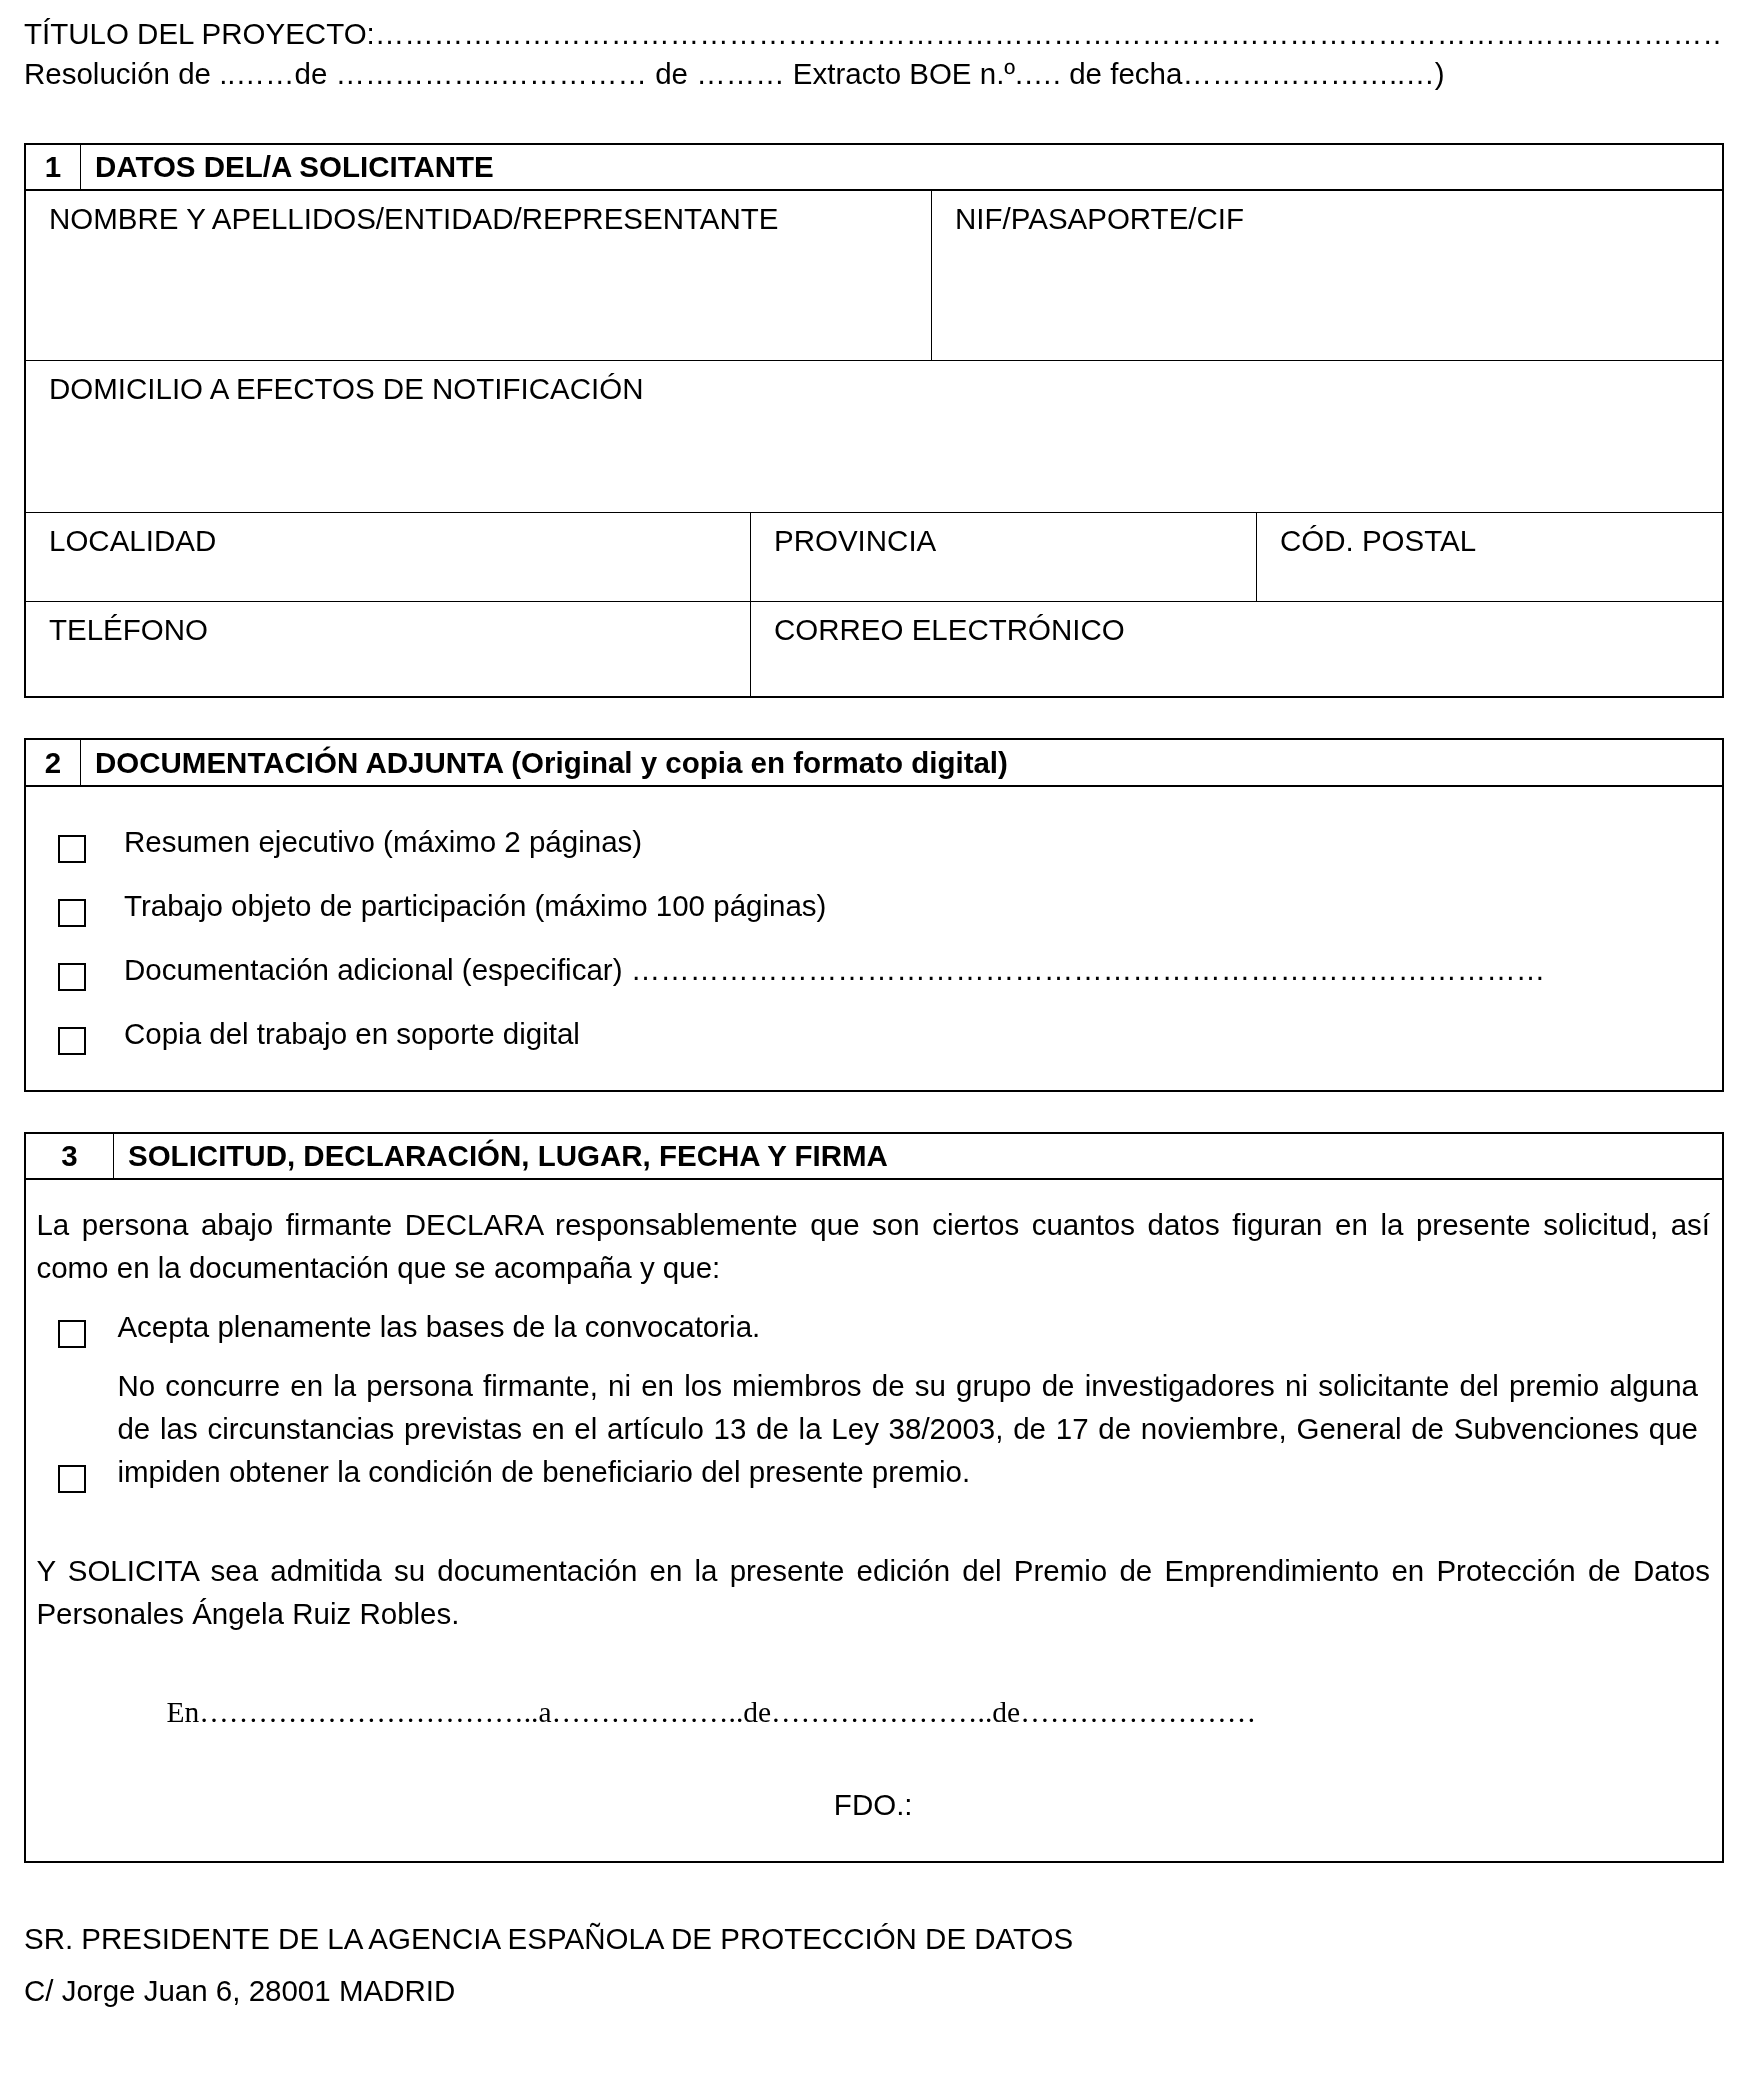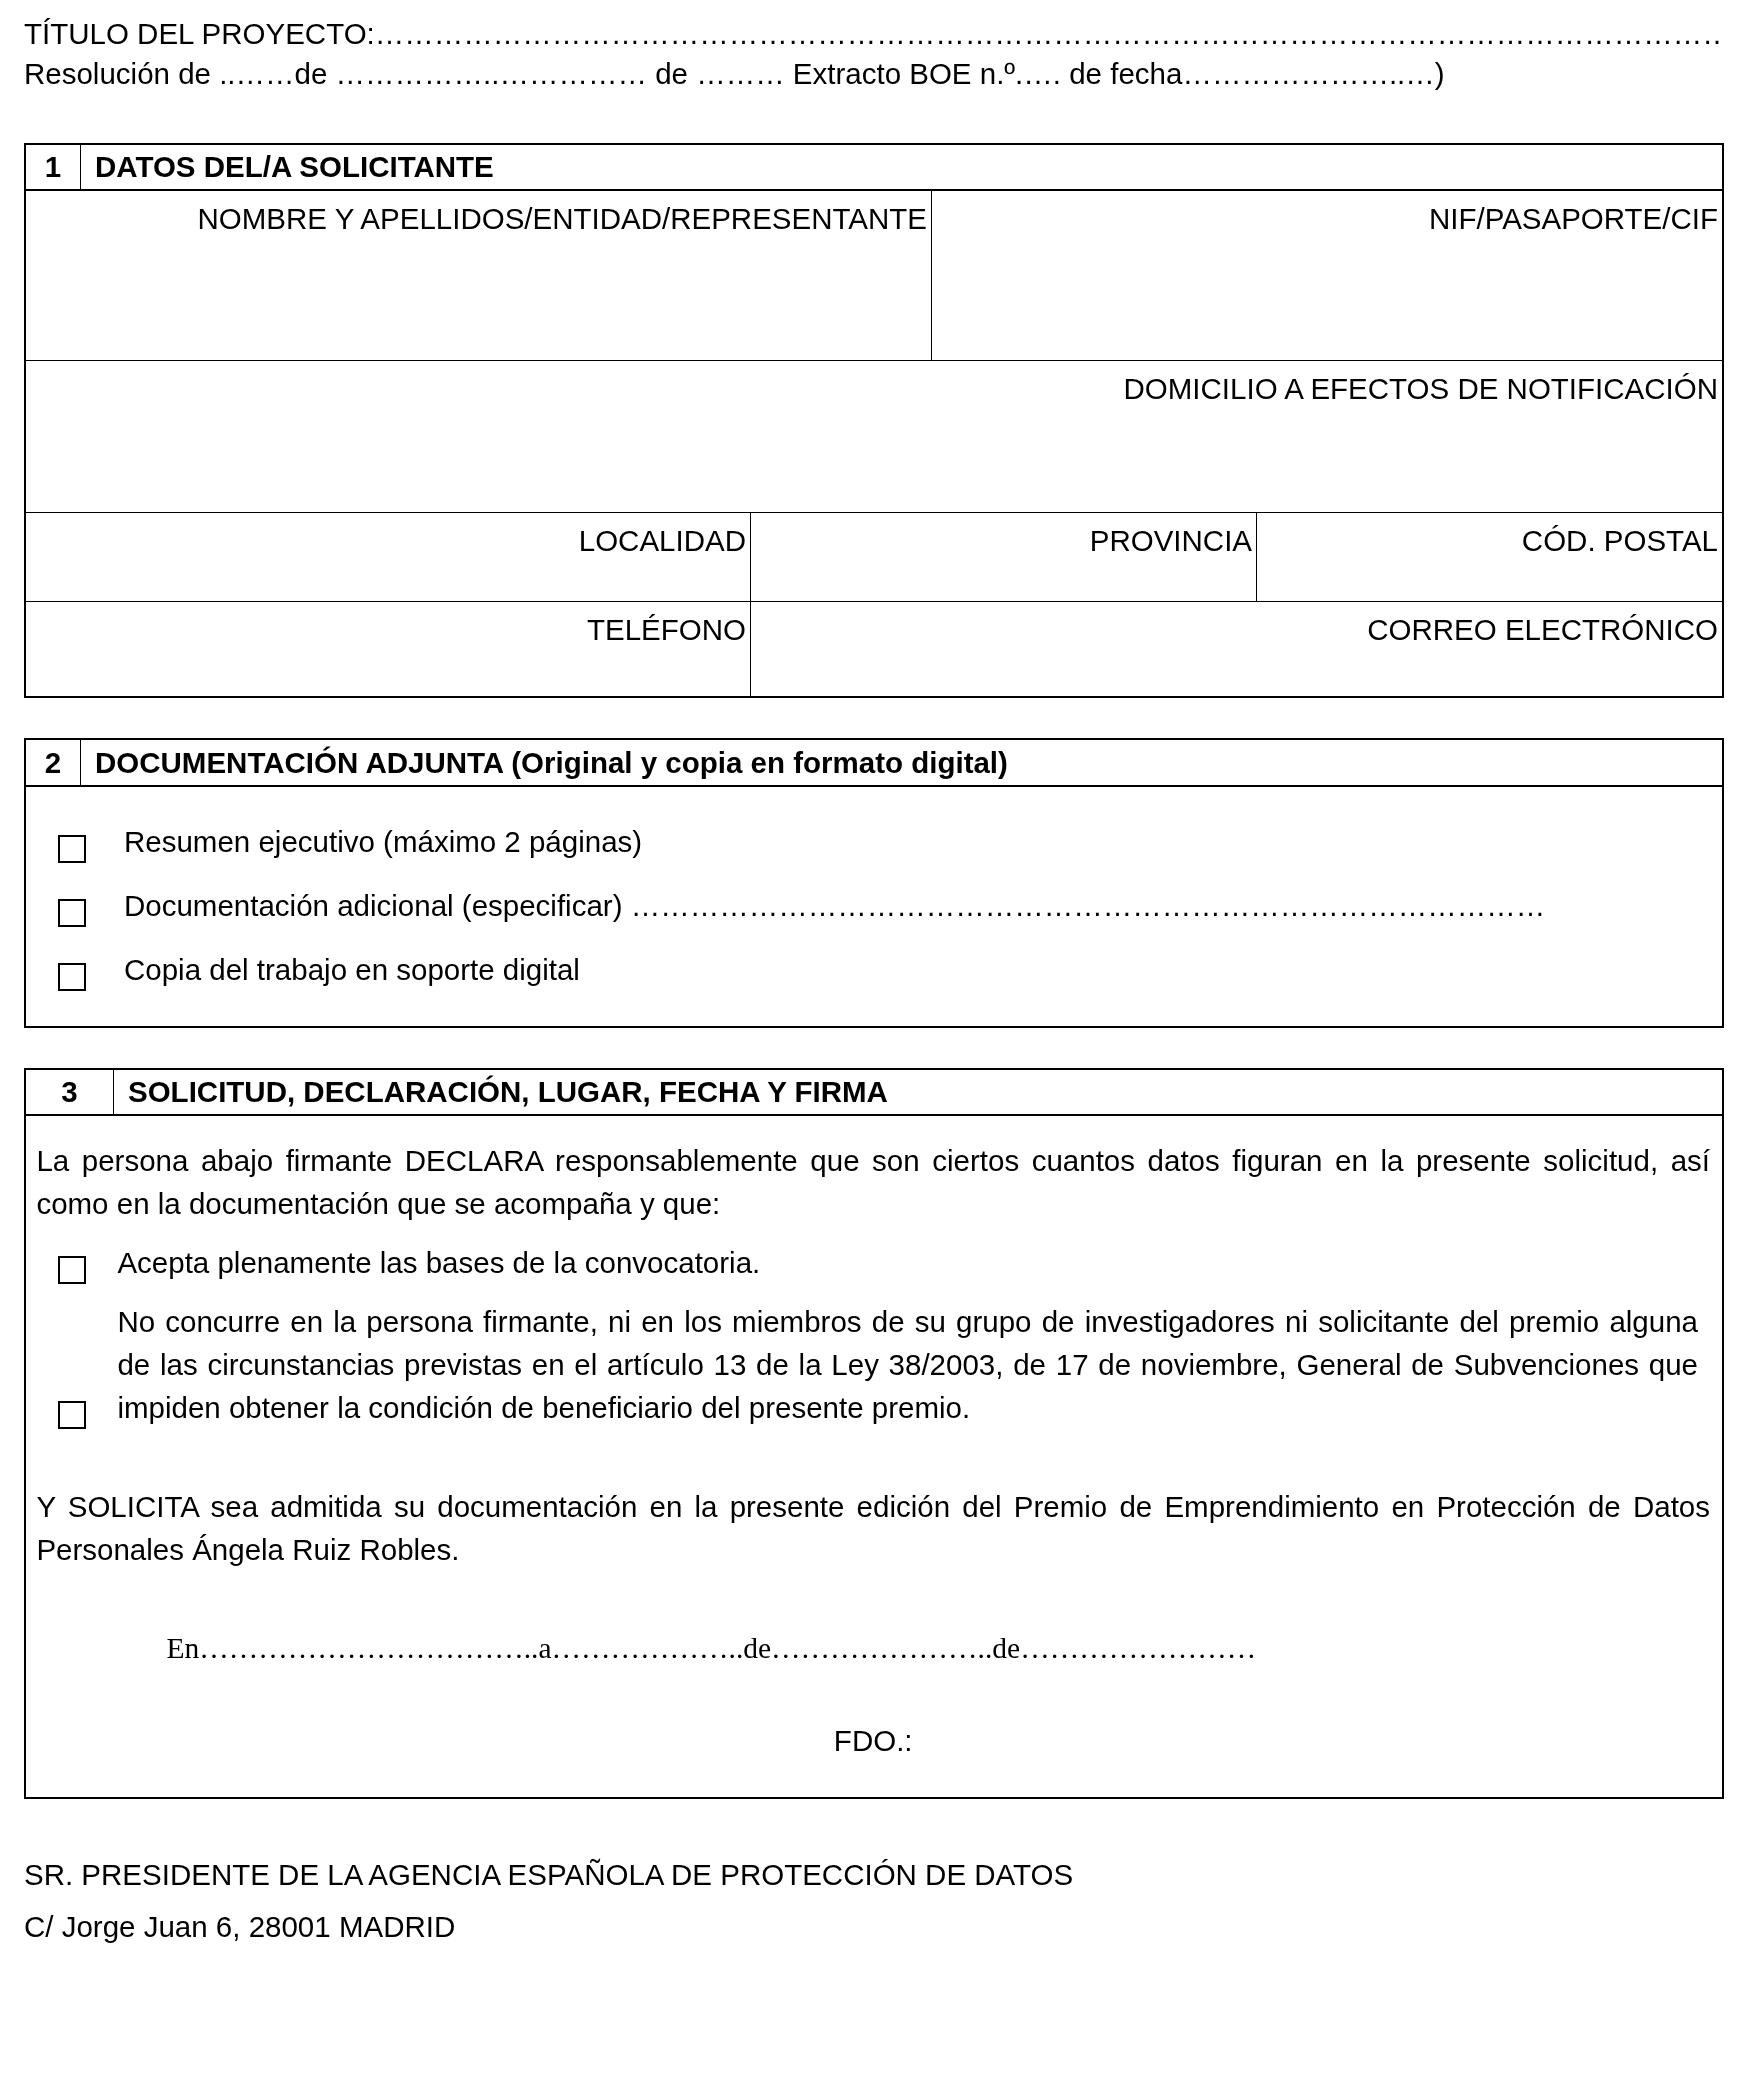--- a/index.html
+++ b/index.html
@@ -25,21 +25,21 @@
     width:54px;flex:0 0 54px;border-right:1.7px solid #000;
     display:flex;align-items:center;justify-content:center;
     padding:5.2px 0;
   }
   .box-header .num.wide{width:87px;flex:0 0 87px;}
   .box-header .title{padding:5.2px 0 5.2px 14px;display:flex;align-items:center;}
 
   
   .s1-row{display:grid;border-bottom:1.7px solid #000;}
   .s1-row:last-child{border-bottom:none;}
-  .s1-row .cell{padding:7px 4px;border-right:1.7px solid #000;line-height:42px;text-align:right;}
+  .s1-row .cell{padding:7px 23px;border-right:1.7px solid #000;line-height:42px;}
   .s1-row .cell:last-child{border-right:none;}
   .row-name{grid-template-columns:906px 1fr;height:169px;}
   .row-dom{grid-template-columns:1fr;height:151px;}
   .row-loc{grid-template-columns:725px 506px 1fr;height:88px;}
   .row-tel{grid-template-columns:725px 1fr;height:94px;}
 
   
   .check-item{display:flex;align-items:flex-end;margin:21px 0;padding:0 12px 0 32px;}
   .checkbox{
     flex:0 0 24px;width:24px;height:24px;border:2.6px solid #000;
@@ -119,20 +119,24 @@
       <div class="num">2</div>
       <div class="title">DOCUMENTACIÓN ADJUNTA (Original y copia en formato digital)</div>
     </div>
     <div class="s2-body">
       <div class="check-item">
         <span class="checkbox"></span>
         <span class="ctext">Resumen ejecutivo (máximo 2 páginas)</span>
       </div>
       <div class="check-item">
         <span class="checkbox"></span>
+        <span class="ctext">Trabajo objeto de participación (máximo 100 páginas)</span>
+      </div>
+      <div class="check-item">
+        <span class="checkbox"></span>
         <span class="ctext">Documentación adicional (especificar) …………………………………………………………………………………</span>
       </div>
       <div class="check-item">
         <span class="checkbox"></span>
         <span class="ctext">Copia del trabajo en soporte digital</span>
       </div>
     </div>
   </div>
 
   <div class="box">

